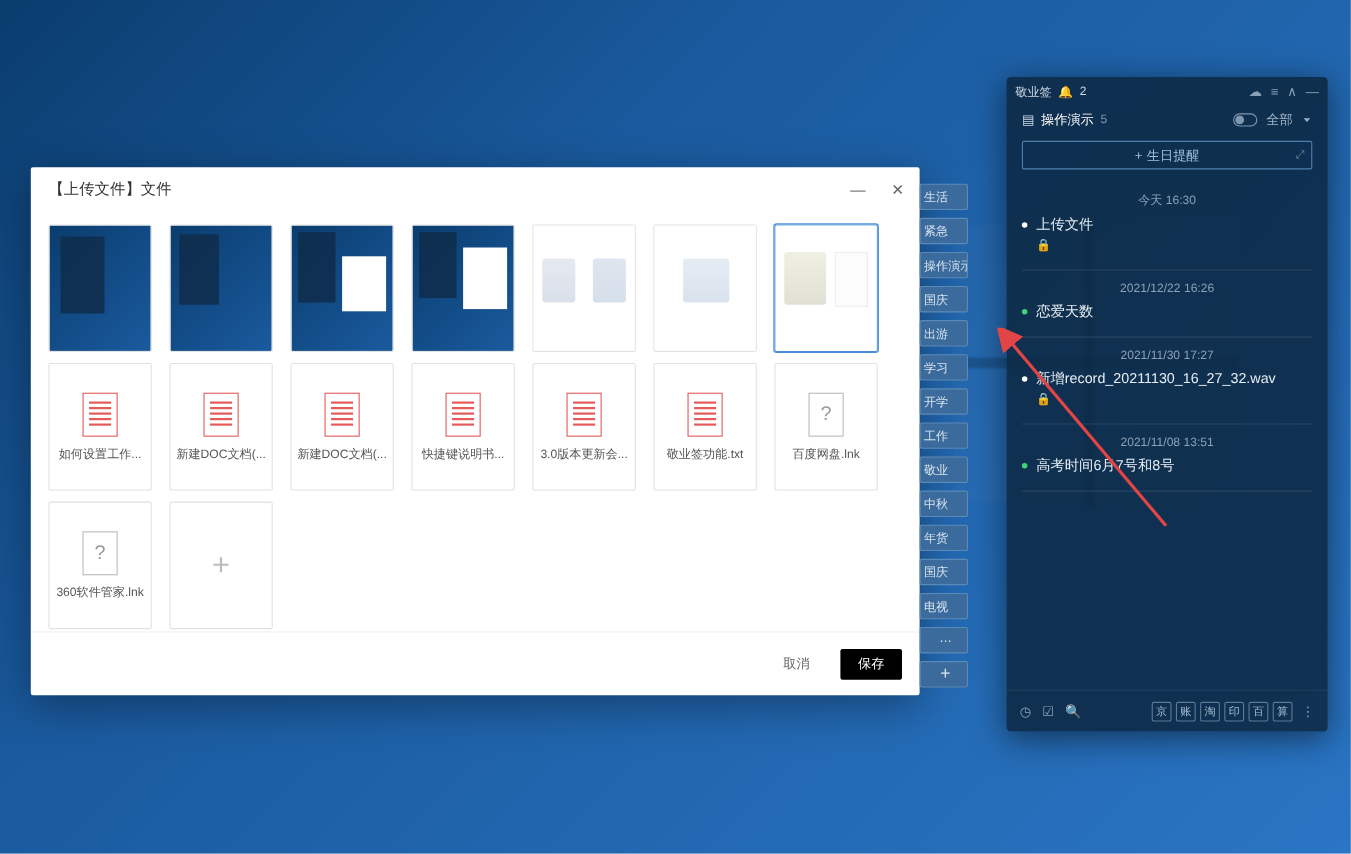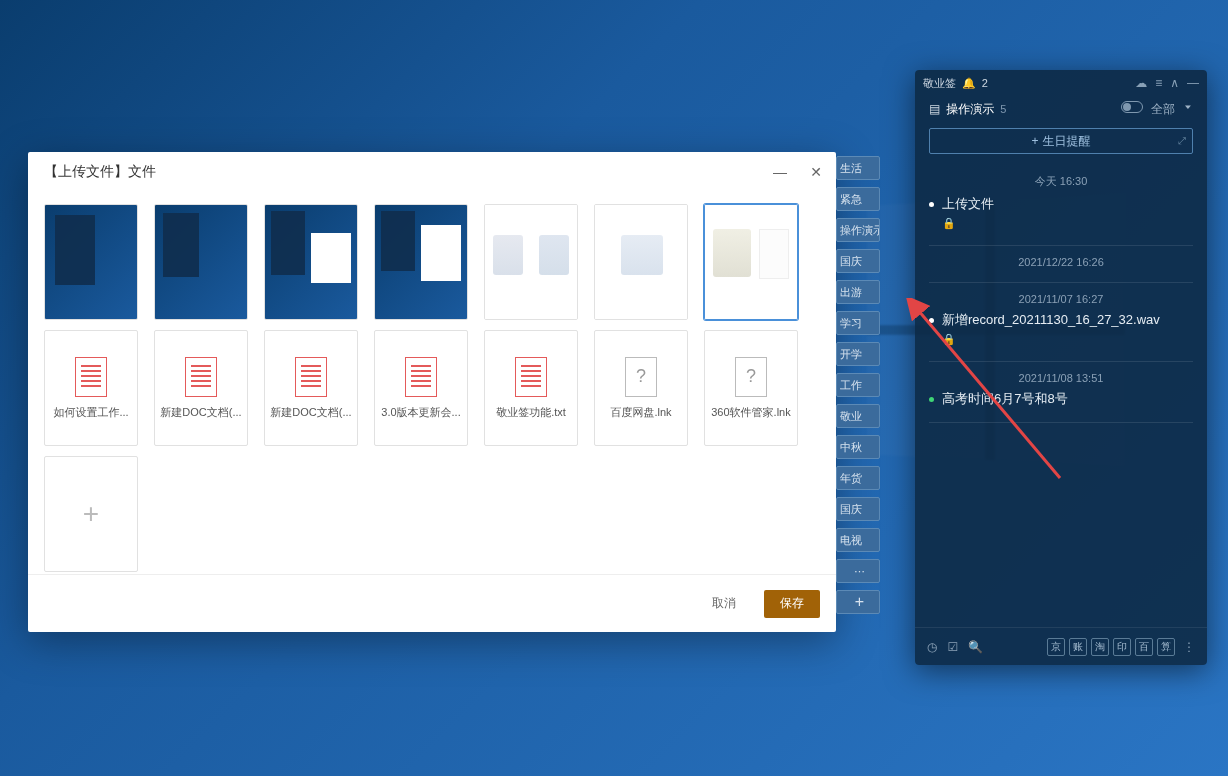--- a/index.html
+++ b/index.html
@@ -176,26 +176,26 @@
   min-width: 56px;
   height: 28px;
   border-radius: 2px;
   font-size: 12px;
   display: flex;
   align-items: center;
   justify-content: center;
   cursor: pointer;
 }
 .btn-cancel { color: #666; }
-.btn-save { background: #a16207; color: #fff; }
+.btn-save { background: #000000; color: #fff; }
 
 .side-tags {
   position: absolute;
   left: 836px;
-  top: 156px;
+  top: 167px;
   width: 44px;
   display: flex;
   flex-direction: column;
   gap: 7px;
 }
 .side-tag {
   height: 24px;
   background: #3b6b9c;
   border: 1px solid #5c8ab6;
   color: #d7e3ef;
@@ -268,21 +268,21 @@
 .sa-section {
   display: flex;
   align-items: center;
   padding: 0 14px;
   height: 26px;
   font-size: 12px;
   gap: 6px;
 }
 .sa-section-title { color: #fff; }
 .sa-count { color: #7f98af; font-size: 11px; }
-.sa-section-right { margin-left: auto; display: flex; align-items: flex-start; gap: 8px; color: #9fb3c6; }
+.sa-section-right { margin-left: auto; display: flex; align-items: center; gap: 8px; color: #9fb3c6; }
 .toggle-pill {
   width: 22px;
   height: 12px;
   border: 1.2px solid #7f98af;
   border-radius: 6px;
   position: relative;
 }
 .toggle-pill::after { content:""; position:absolute; left:1px; top:1px; width:8px; height:8px; border-radius:50%; background:#7f98af; }
 .dropdown-ind { font-size: 10px; transform: scaleY(0.6); }
 .sa-add {
@@ -407,20 +407,24 @@
           <div class="doc-icon"></div>
           <div class="file-label">如何设置工作...</div>
         </div>
         <div class="file-cell doc">
           <div class="doc-icon"></div>
           <div class="file-label">新建DOC文档(...</div>
         </div>
         <div class="file-cell doc">
           <div class="doc-icon"></div>
           <div class="file-label">新建DOC文档(...</div>
+        </div>
+        <div class="file-cell doc">
+          <div class="doc-icon"></div>
+          <div class="file-label">快捷键说明书...</div>
         </div>
         <div class="file-cell doc">
           <div class="doc-icon"></div>
           <div class="file-label">3.0版本更新会...</div>
         </div>
         <div class="file-cell doc">
           <div class="doc-icon"></div>
           <div class="file-label">敬业签功能.txt</div>
         </div>
         <div class="file-cell doc">
@@ -485,22 +489,26 @@
     <span>生日提醒</span>
     <span class="expand">⤢</span>
   </div>
   <div class="sa-list" id="sa-list">
       <div class="sa-item"><div class="sa-timestamp">今天 16:30</div><div class="sa-content">
           <span class="dot dot-white"></span>
           <span>上传文件</span>
         </div><div class="lock-icon">🔒</div></div>
       <div class="sa-item">
         <div class="sa-timestamp">2021/12/22 16:26</div>
+        <div class="sa-content">
+          <span class="dot dot-green"></span>
+          <span>恋爱天数</span>
+        </div>
       </div>
-      <div class="sa-item"><div class="sa-timestamp">2021/11/07 16:27</div><div class="sa-content">
+      <div class="sa-item"><div class="sa-timestamp">2021/11/30 17:27</div><div class="sa-content">
           <span class="dot dot-white"></span>
           <span>新增record_20211130_16_27_32.wav</span>
         </div><div class="lock-icon">🔒</div></div>
       <div class="sa-item">
         <div class="sa-timestamp">2021/11/08 13:51</div>
         <div class="sa-content">
           <span class="dot dot-green"></span>
           <span>高考时间6月7号和8号</span>
         </div>
       </div>

